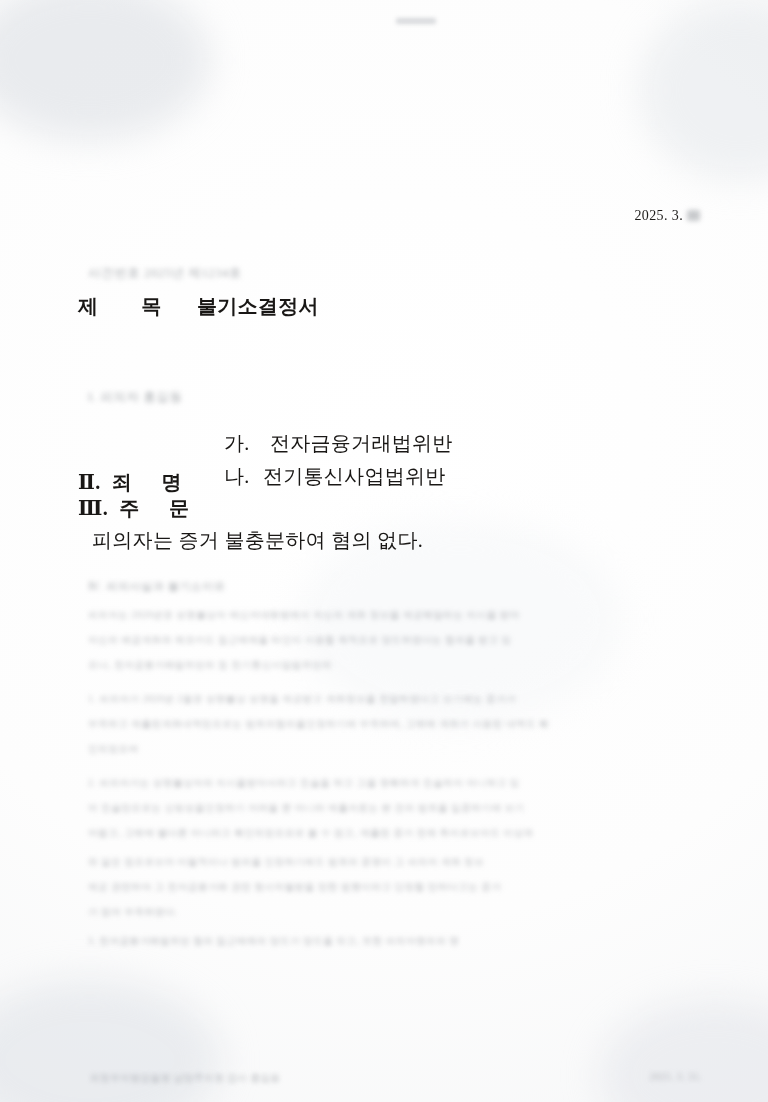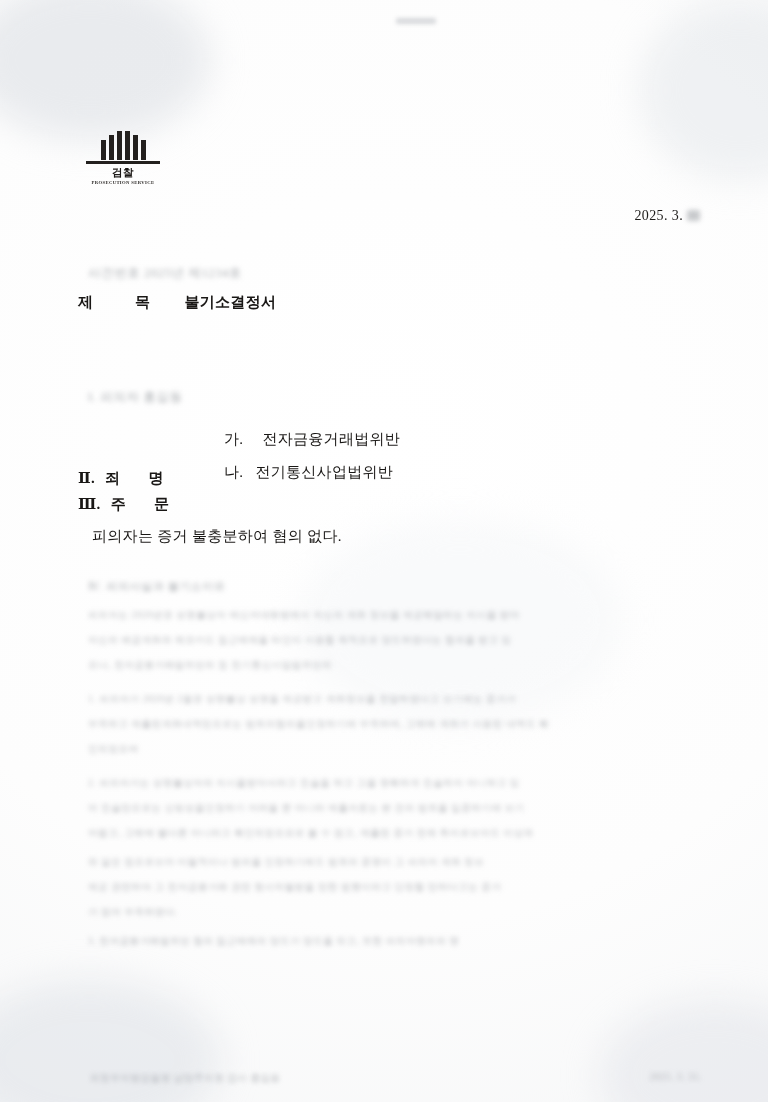--- a/index.html
+++ b/index.html
@@ -132,21 +132,21 @@
     white-space: nowrap;
     letter-spacing: 0.6px;
     user-select: none;
   }
   .redact.small { font-size: 11px; filter: blur(2.6px); }
   .redact.tiny  { font-size: 9.5px; filter: blur(2.4px); color: rgba(126,130,137,0.55); }
 
   
   .row {
     position: absolute;
-    font-size: 15px;
+    font-size: 20px;
     color: #191715;
     letter-spacing: 0.3px;
     filter: blur(0.2px);
   }
   .row .label { font-weight: bold; }
   .lbl-je  { left: 78px; top: 293px; }
   .line-prosecutor { left: 158px; top: 327px; }
   .line-prosecutor .redact-inline {
     display: inline-block;
     width: 56px;
@@ -175,33 +175,20 @@
 <div class="page">
 
   <div class="blotch b1"></div>
   <div class="blotch b2"></div>
   <div class="blotch b3"></div>
   <div class="blotch b4"></div>
   <div class="blotch b5"></div>
 
   <div class="top-mark"></div>
 
-  <div class="emblem">
-    <div class="emblem-bars">
-      <i></i>
-        <i></i>
-        <i></i>
-        <i></i>
-        <i></i>
-        <i></i>
-    </div>
-    <div class="emblem-cap"></div>
-    <div class="emblem-name">검찰</div>
-    <div class="emblem-sub">PROSECUTION SERVICE</div>
-  </div>
 
 
   <div class="doc-date">
     <span>2025.  3.</span>
     <span class="redact-inline"></span>
   </div>
 
   <div class="redact" style="left:88px; top:265px;">사건번호    2025년  제1234호</div>
 
   <div class="row lbl-je">

